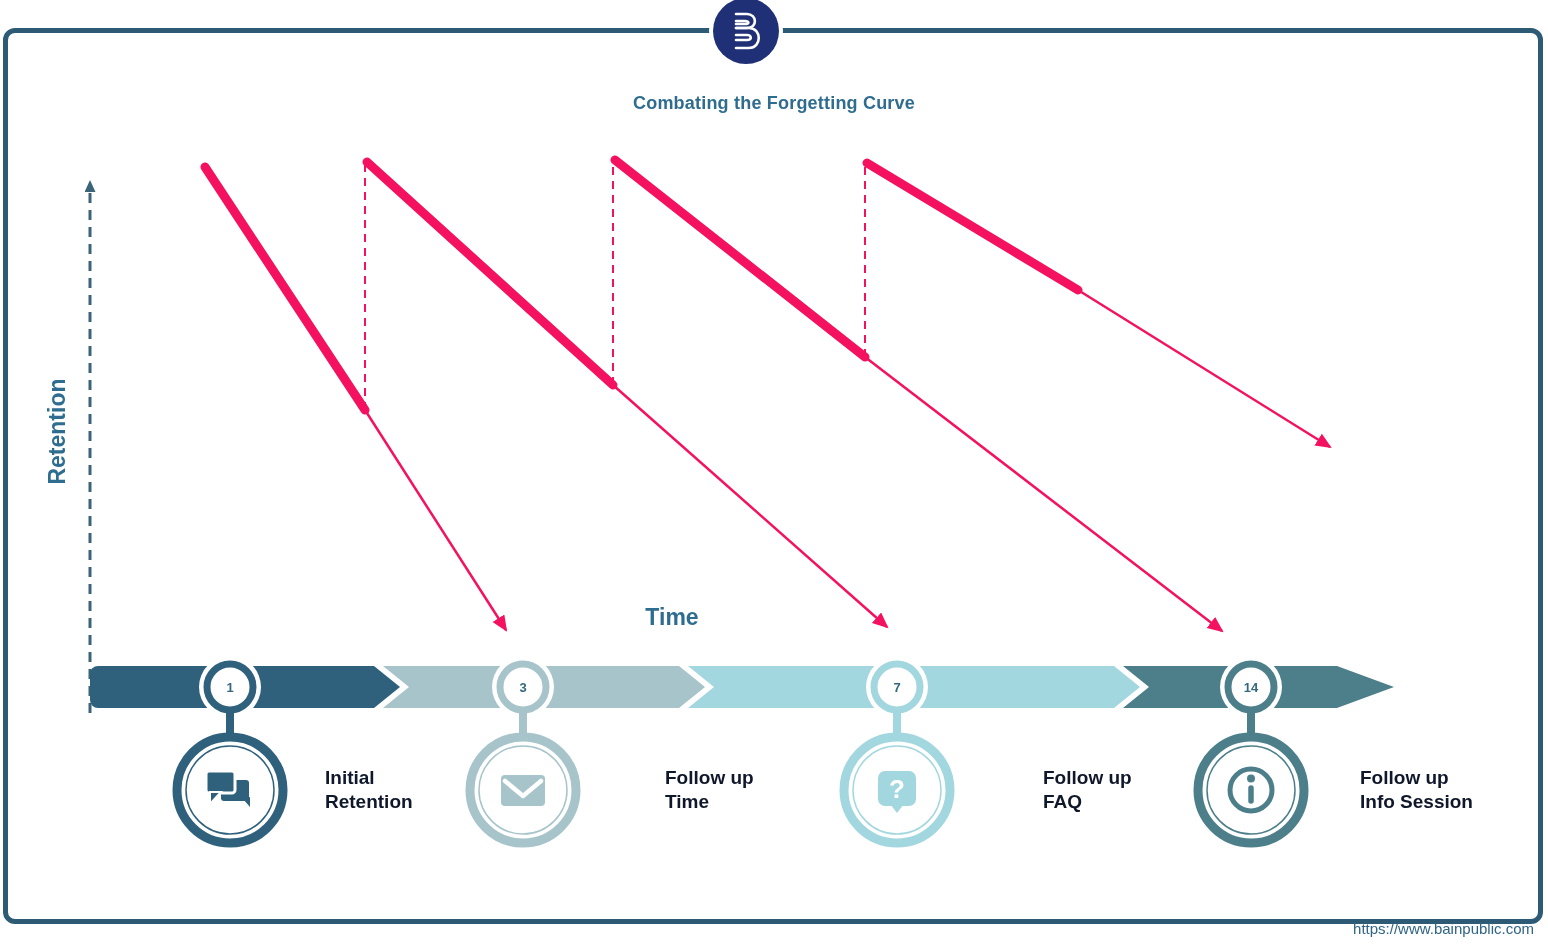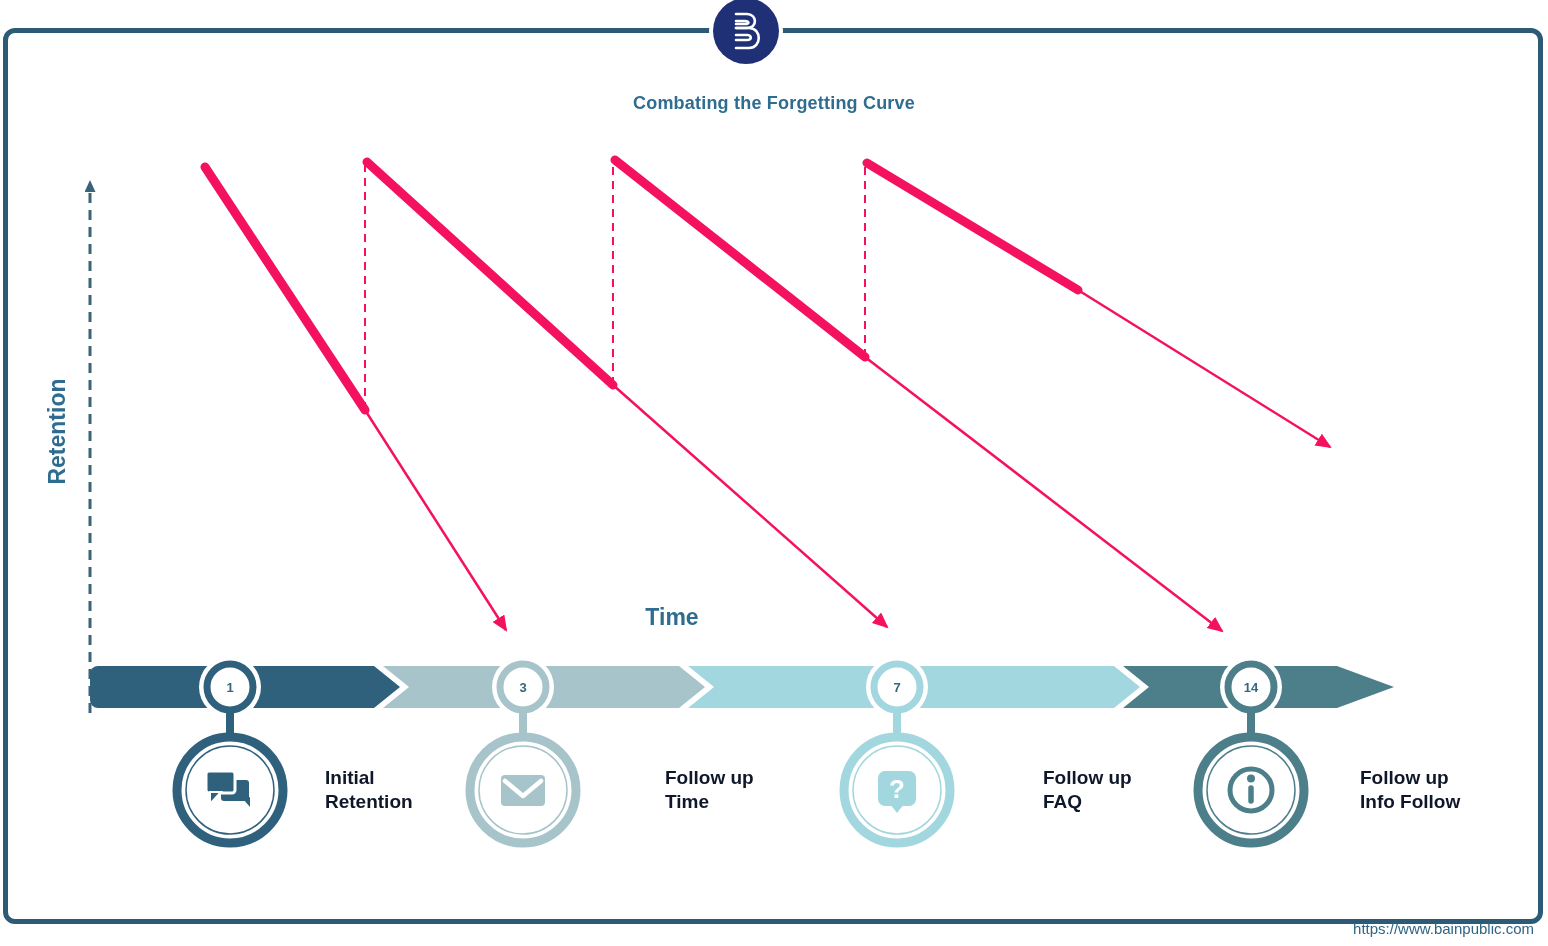--- a/index.html
+++ b/index.html
@@ -150,16 +150,16 @@
 <div class="mlabel" style="left:665px">
   <div>Follow up</div>
   <div>Time</div>
 </div>
 <div class="mlabel" style="left:1043px">
   <div>Follow up</div>
   <div>FAQ</div>
 </div>
 <div class="mlabel" style="left:1360px">
   <div>Follow up</div>
-  <div>Info Follow</div>
+  <div>Info Session</div>
 </div>
 
 <a class="url" href="#">https://www.bainpublic.com</a>
 
 </body></html>

